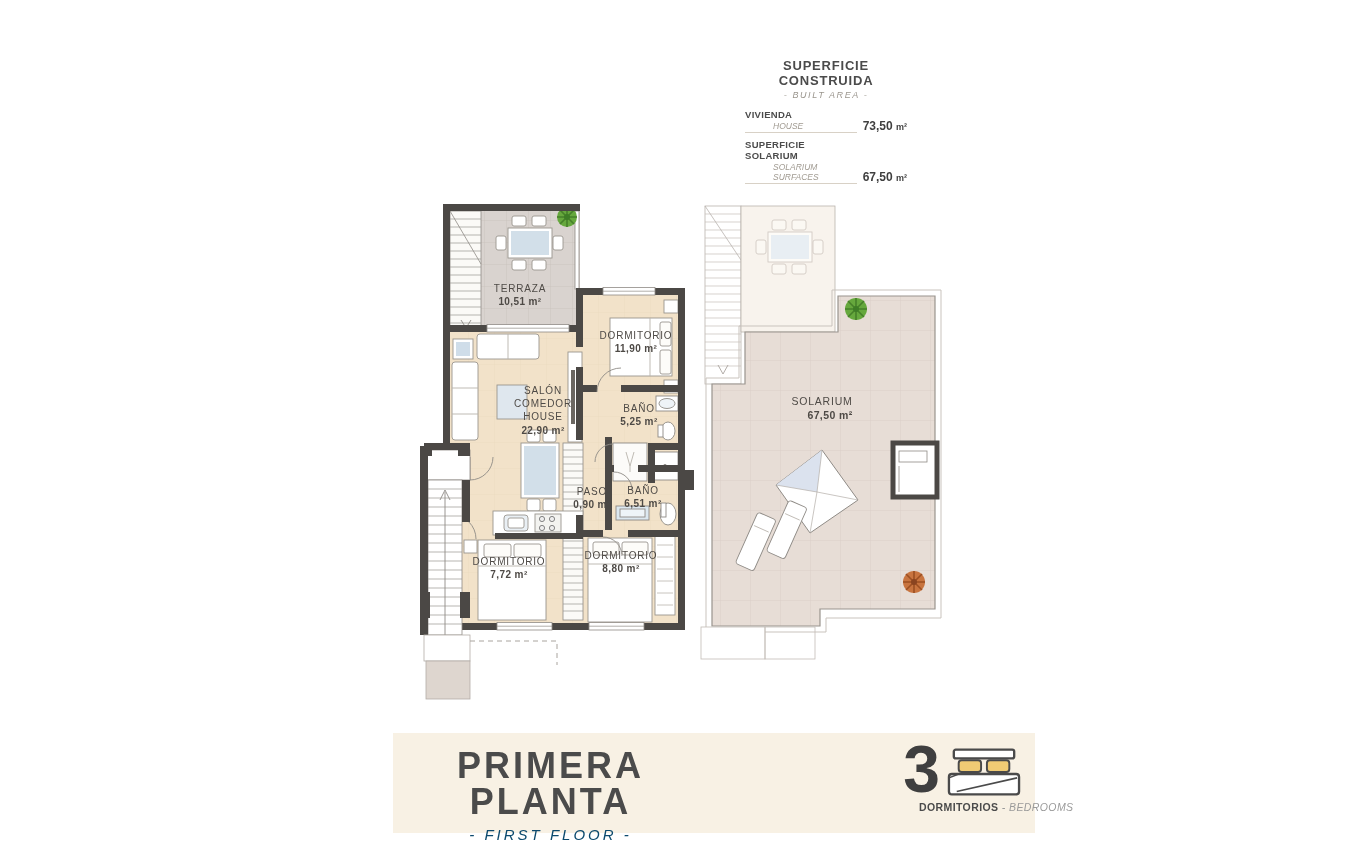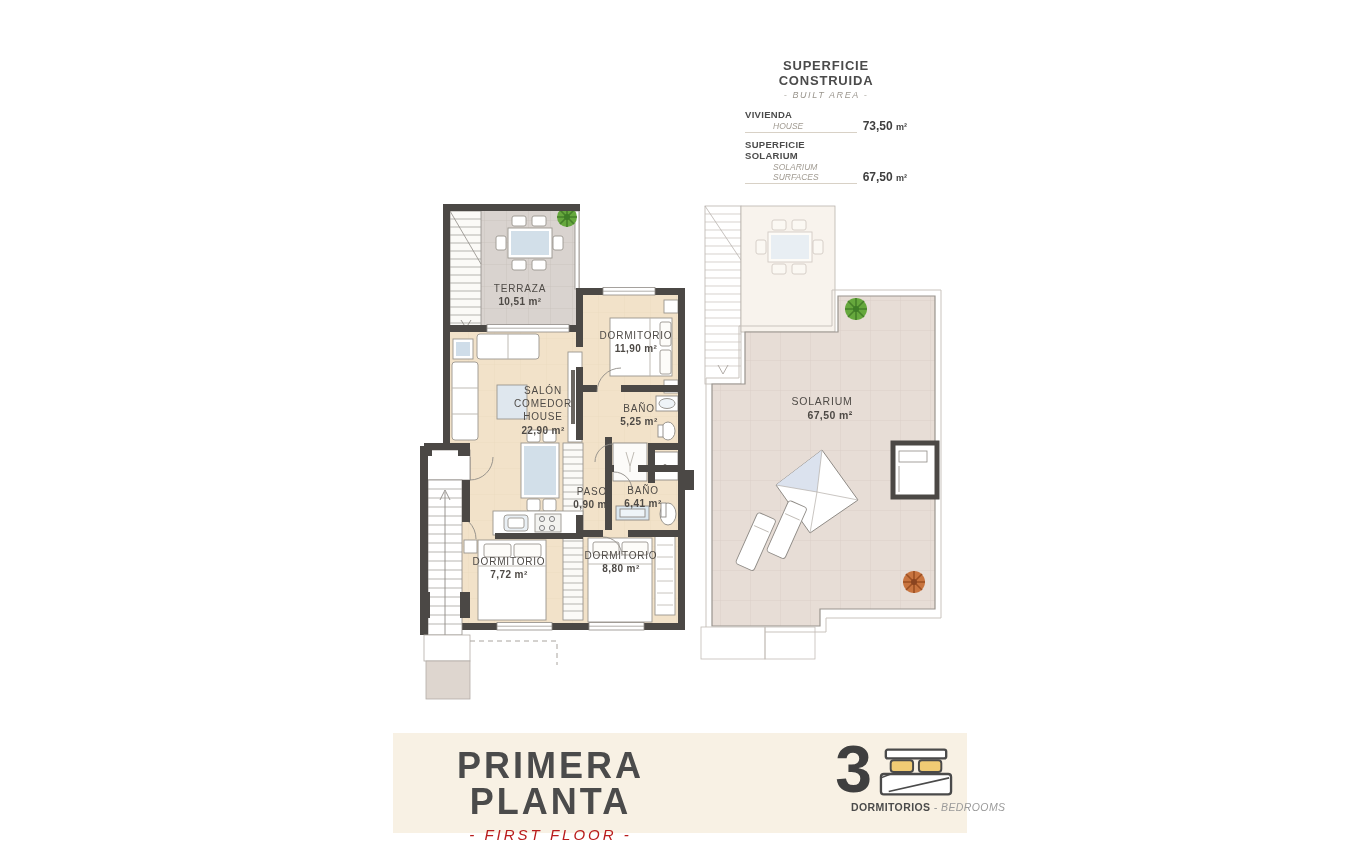--- a/index.html
+++ b/index.html
@@ -19,24 +19,24 @@
   .ip-title{font-size:13px;font-weight:700;letter-spacing:.8px;color:#4b4b4b;text-align:center;}
   .ip-sub{font-size:9px;font-style:italic;color:#9b968e;text-align:center;letter-spacing:1.6px;margin-top:2px;margin-bottom:9px;}
   .ip-row{display:flex;align-items:flex-end;margin-top:6px;}
   .ip-labels{flex:1;border-bottom:1px solid #d8d1c6;padding-bottom:1px;}
   .ip-es{font-size:9.5px;font-weight:700;color:#4b4b4b;letter-spacing:.3px;}
   .ip-en{font-size:8.5px;font-style:italic;color:#a19b92;margin-top:1px;margin-left:28px;}
   .ip-val{font-size:12px;font-weight:700;color:#3f3f3f;margin-left:6px;white-space:nowrap;}
   .ip-val .unit{font-size:9px;font-weight:700;text-align:right;}
 
   
-  .banner{position:absolute;left:393px;top:733px;width:574px;height:100px;background:#f8f1e4;}
+  .banner{position:absolute;left:393px;top:733px;width:642px;height:100px;background:#f8f1e4;}
   .ft-left{position:absolute;left:0;top:15px;width:315px;text-align:center;}
   .ft-title{font-size:36px;font-weight:600;letter-spacing:3px;color:#4b4b4b;line-height:1;}
-  .ft-sub{margin-top:6px;font-size:15px;font-style:italic;font-weight:500;letter-spacing:3px;color:#b91c1c;}
+  .ft-sub{margin-top:6px;font-size:15px;font-style:italic;font-weight:500;letter-spacing:3px;color:#0c4a6e;}
   .ft-right{position:absolute;right:2px;top:5px;width:142px;text-align:center;}
   .ft-row{display:flex;align-items:flex-start;justify-content:center;}
   .ft-count{font-size:66px;font-weight:600;color:#3f3f3f;line-height:.95;}
   .bed-svg{margin-left:7px;margin-top:9px;}
   .ft-bedlabel{margin-top:0px;font-size:10.5px;letter-spacing:.4px;color:#4b4b4b;white-space:nowrap;padding-left:28px;}
   .ft-bedlabel .es{font-weight:700;}
   .ft-bedlabel .en{font-style:italic;color:#9a9a9a;font-weight:400;}
 </style>
 </head>
 <body>
@@ -322,21 +322,21 @@
     <div class="area">5,25 m²</div>
   </div>
 
   <div class="rlabel" style="left:592px;top:498px">
     <div class="rname">PASO</div>
     <div class="area">0,90 m²</div>
   </div>
 
   <div class="rlabel" style="left:643px;top:497px">
     <div class="rname">BAÑO</div>
-    <div class="area">6,41 m²</div>
+    <div class="area">6,51 m²</div>
   </div>
 
   <div class="rlabel" style="left:509px;top:568px">
     <div class="rname">DORMITORIO</div>
     <div class="area">7,72 m²</div>
   </div>
 
   <div class="rlabel" style="left:621px;top:562px">
     <div class="rname">DORMITORIO</div>
     <div class="area">8,80 m²</div>

